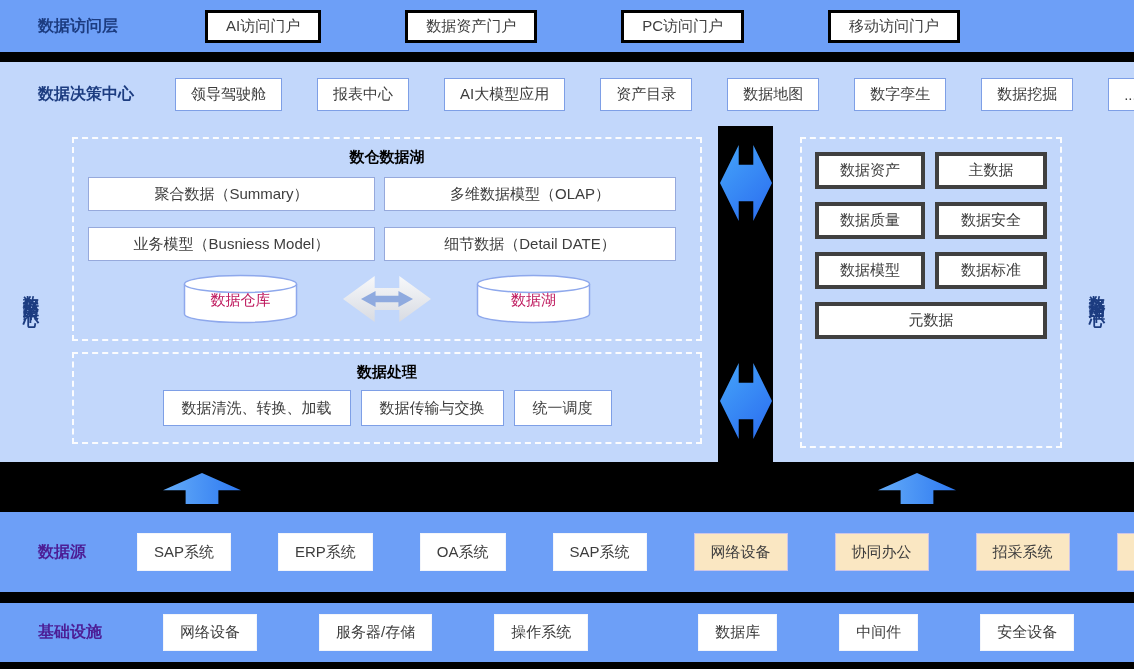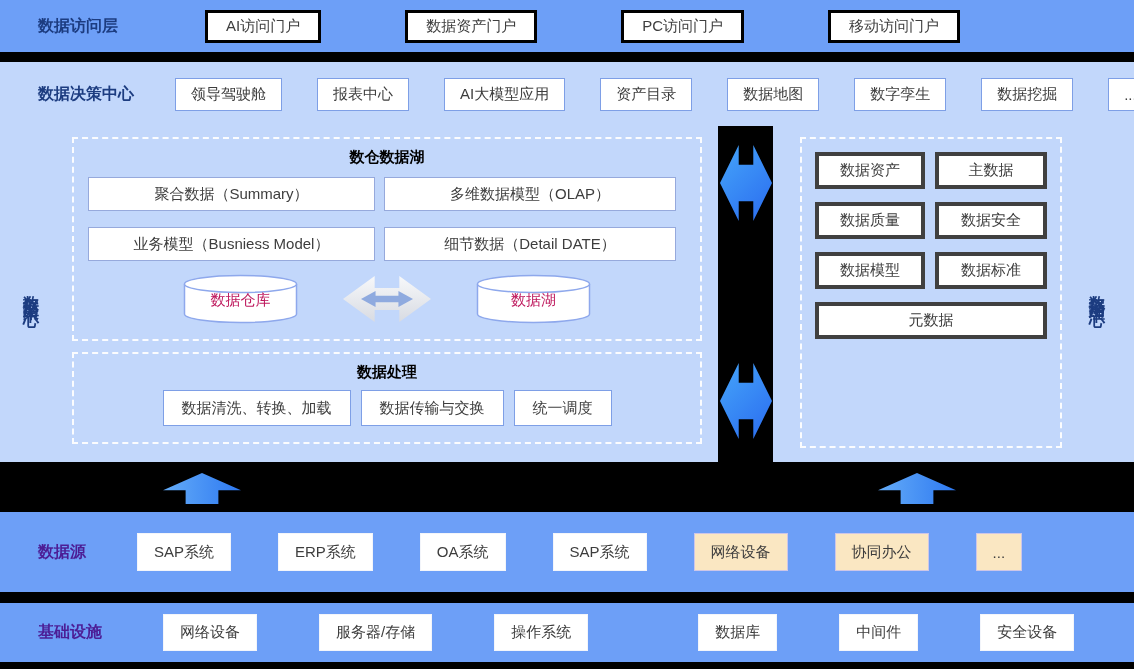--- a/index.html
+++ b/index.html
@@ -182,20 +182,21 @@
   </div>
 
   <div class="band band-blue row-source">
     <div class="band-label white">数据源</div>
     <div class="btn btn-src">SAP系统</div>
     <div class="btn btn-src">ERP系统</div>
     <div class="btn btn-src">OA系统</div>
     <div class="btn btn-src">SAP系统</div>
     <div class="btn btn-tan">网络设备</div>
     <div class="btn btn-tan">协同办公</div>
+    <div class="btn btn-tan">招采系统</div>
     <div class="btn btn-tan">...</div>
   </div>
 
   <div class="band band-blue row-infra">
     <div class="band-label white">基础设施</div>
     <div class="btn btn-infra">网络设备</div>
     <div class="btn btn-infra">服务器/存储</div>
     <div class="btn btn-infra">操作系统</div>
     <div class="btn btn-infra btn-db-extra">数据库</div>
     <div class="btn btn-infra">中间件</div>

